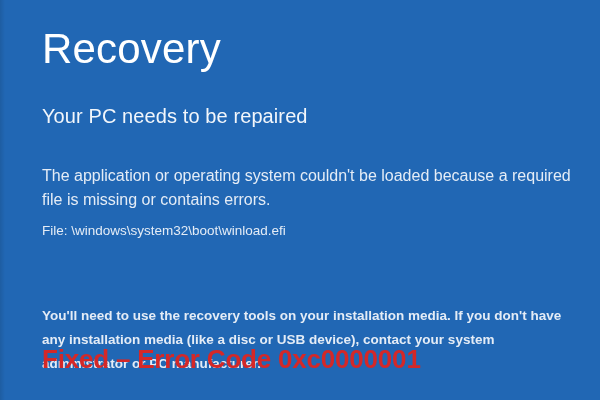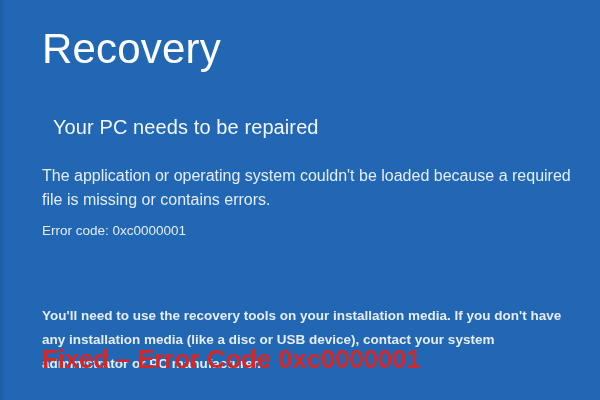--- a/index.html
+++ b/index.html
@@ -50,21 +50,21 @@
     top: 27px;
     font-size: 42px;
     font-weight: 300;
     line-height: 1.05;
     color: #ffffff;
     letter-spacing: 0.2px;
     white-space: nowrap;
   }
 
   .subtitle {
-    margin: 11px;
+    margin: 0;
     padding: 0;
     position: absolute;
     left: 0;
     top: 104px;
     font-size: 20px;
     font-weight: 400;
     line-height: 1.2;
     color: #f2f6fb;
     letter-spacing: 0.1px;
     white-space: nowrap;
@@ -127,21 +127,21 @@
 
   <div class="content">
 
     <h1 class="title">Recovery</h1>
 
     <h2 class="subtitle">Your PC needs to be repaired</h2>
 
     <p class="para-main">The application or operating system couldn't be loaded because a required file is missing or contains errors.</p>
 
     <div class="detail-lines">
-      <div class="detail-line">Error code: 0xc0000001</div>
+      <div class="detail-line">File: \windows\system32\boot\winload.efi</div>
     </div>
 
     <p class="para-recovery">You'll need to use the recovery tools on your installation media. If you don't have any installation media (like a disc or USB device), contact your system administrator or PC manufacturer.</p>
 
     <div class="overlay-note">Fixed – Error Code 0xc0000001</div>
 
   </div>
 </div>
 
 </body></html>

